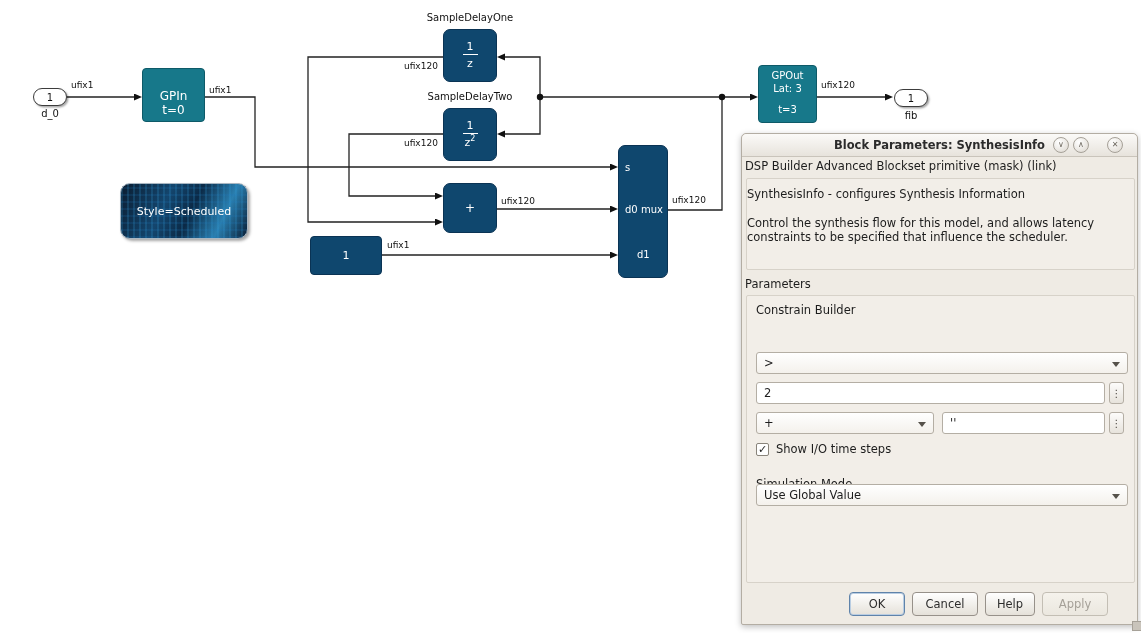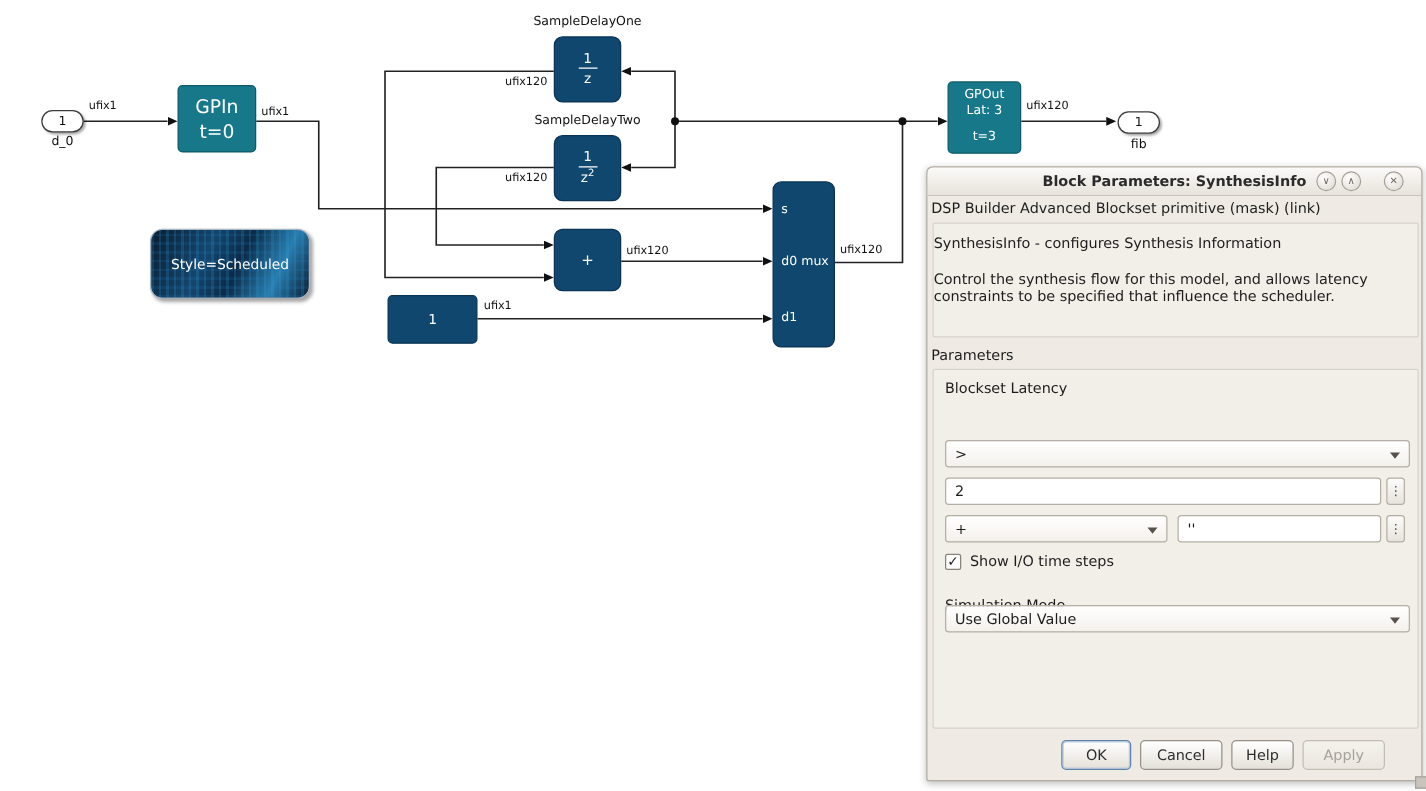--- a/index.html
+++ b/index.html
@@ -10,22 +10,22 @@
   #canvas{position:absolute;inset:0;}
   #wires{position:absolute;left:0;top:0;pointer-events:none;}
 
   .blk{position:absolute;color:#fff;border-radius:4px;box-sizing:border-box;
        display:flex;align-items:center;justify-content:center;}
   .blk.teal{background:var(--teal,#17788a);border:1px solid #0e5a68;}
   .blk.navy{background:var(--navy,#0f476e);border:1px solid #0a3354;}
   .blk.round{border-radius:7px;}
 
   .gp-col{display:flex;flex-direction:column;justify-content:space-between;
-          align-items:center;width:100%;height:100%;padding:7px 0;box-sizing:border-box;
-          font-size:15px;}
+          align-items:center;width:100%;height:100%;padding:20px 0;box-sizing:border-box;
+          font-size:12px;}
   .gpout-col{display:flex;flex-direction:column;align-items:center;width:100%;height:100%;
           padding:4px 0 6px 0;box-sizing:border-box;font-size:10px;line-height:1.25;}
   .gpout-col .spacer{flex:1;}
 
   .frac{display:flex;flex-direction:column;align-items:center;font-size:11px;line-height:1.1;}
   .frac .num{border-bottom:1px solid #fff;padding:0 4px 1px 4px;}
   .frac .den{padding-top:1px;}
   .frac sup{font-size:8px;vertical-align:super;}
 
   .blab{position:absolute;font-size:10px;color:#111;text-align:center;}
@@ -157,21 +157,21 @@
 
   <div class="blk navy" style="left:310px;top:236px;width:72px;height:39px;font-size:11px;">
     <span>1</span>
   </div>
   <div class="slab" style="left:387px;top:240px;">ufix1</div>
 
   <div class="blk navy round" style="left:618px;top:145px;width:50px;height:133px;">
     <span class="muxlab" style="left:6px;top:16px;">s</span>
     <span class="muxlab" style="left:6px;top:58px;">d0</span>
     <span class="muxlab" style="left:22px;top:58px;">mux</span>
-    <span class="muxlab" style="left:6px;top:103px;">d1</span>
+    <span class="muxlab" style="left:18px;top:103px;">d1</span>
   </div>
   <div class="slab" style="left:672px;top:195px;">ufix120</div>
 
   <div class="blk teal" style="left:758px;top:65px;width:59px;height:58px;">
     <div class="gpout-col">
       <span>GPOut</span>
       <span>Lat: 3</span>
       <span class="spacer"></span>
       <span>t=3</span>
     </div>
@@ -208,21 +208,21 @@
   <div class="box descbox">
     <div>SynthesisInfo - configures Synthesis Information</div>
     <div style="height:14px;"></div>
     <div style="width:360px;">Control the synthesis flow for this model, and allows latency constraints to be specified that influence the scheduler.</div>
   </div>
 
   <div class="params-label">Parameters</div>
 
   <div class="box groupbox"></div>
 
-  <div class="glabel" style="top:169px;">Blockset Latency</div>
+  <div class="glabel" style="top:169px;">Constrain Builder</div>
 
 
   <div class="field combo" style="left:14px;top:218px;width:372px;">
     <span>&gt;</span>
     <span class="arrow"></span>
   </div>
 
   <div class="field" style="left:14px;top:248px;width:349px;">
     <span>2</span>
   </div>

